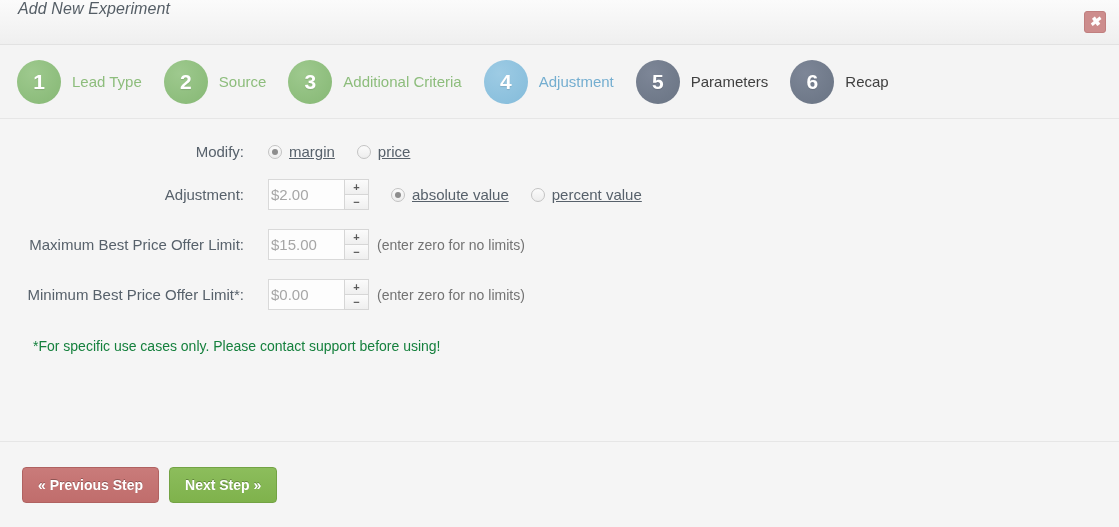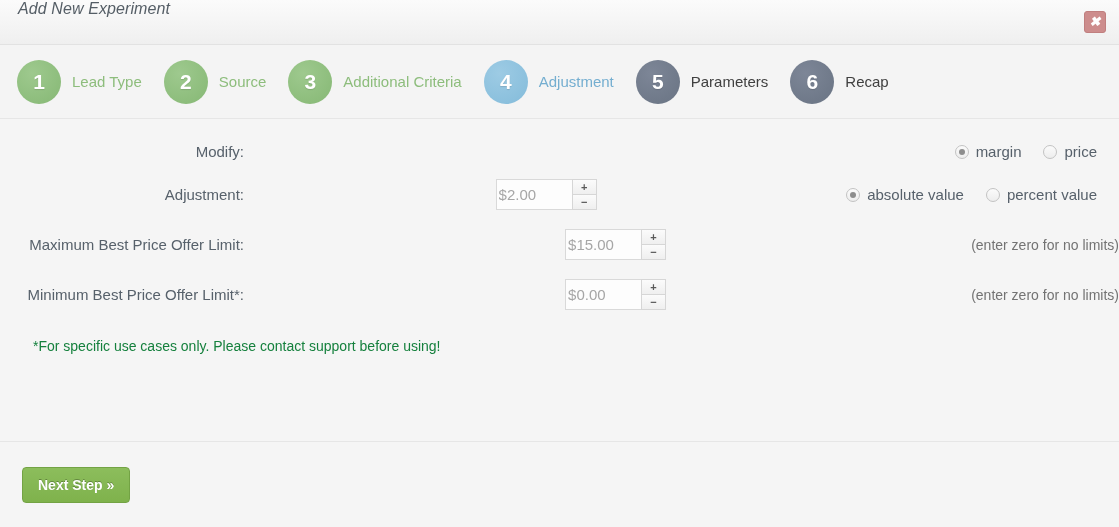--- a/index.html
+++ b/index.html
@@ -105,21 +105,20 @@
   .modal-body {
     flex: 1;
     background: #f5f5f5;
     padding-top: 24px;
     box-sizing: border-box;
   }
   .form-row {
     display: flex;
     align-items: center;
     margin-bottom: 19px;
-    justify-content: space-between;
   }
   .form-label {
     width: 268px;
     text-align: right;
     padding-right: 24px;
     font-size: 15px;
     color: #57616b;
     box-sizing: border-box;
   }
   .radio-group {
@@ -149,20 +148,21 @@
     top: 3px;
     width: 6px;
     height: 6px;
     border-radius: 50%;
     background: #8d8d8d;
   }
   .radio-text {
     margin-left: 7px;
     font-size: 15px;
     color: #57616b;
+    text-decoration: underline;
   }
 
   
   .spinner {
     display: flex;
     align-items: stretch;
     height: 31px;
   }
   .spinner-input {
     width: 76px;
@@ -337,16 +337,17 @@
           <div class="spinner-btn down">−</div>
         </div>
       </div>
       <div class="hint">(enter zero for no limits)</div>
     </div>
 
     <div class="footnote">*For specific use cases only. Please contact support before using!</div>
   </div>
 
   <div class="modal-footer">
+    <div class="btn btn-prev">« Previous Step</div>
     <div class="btn btn-next">Next Step »</div>
   </div>
 
 </div>
 
 </body></html>

